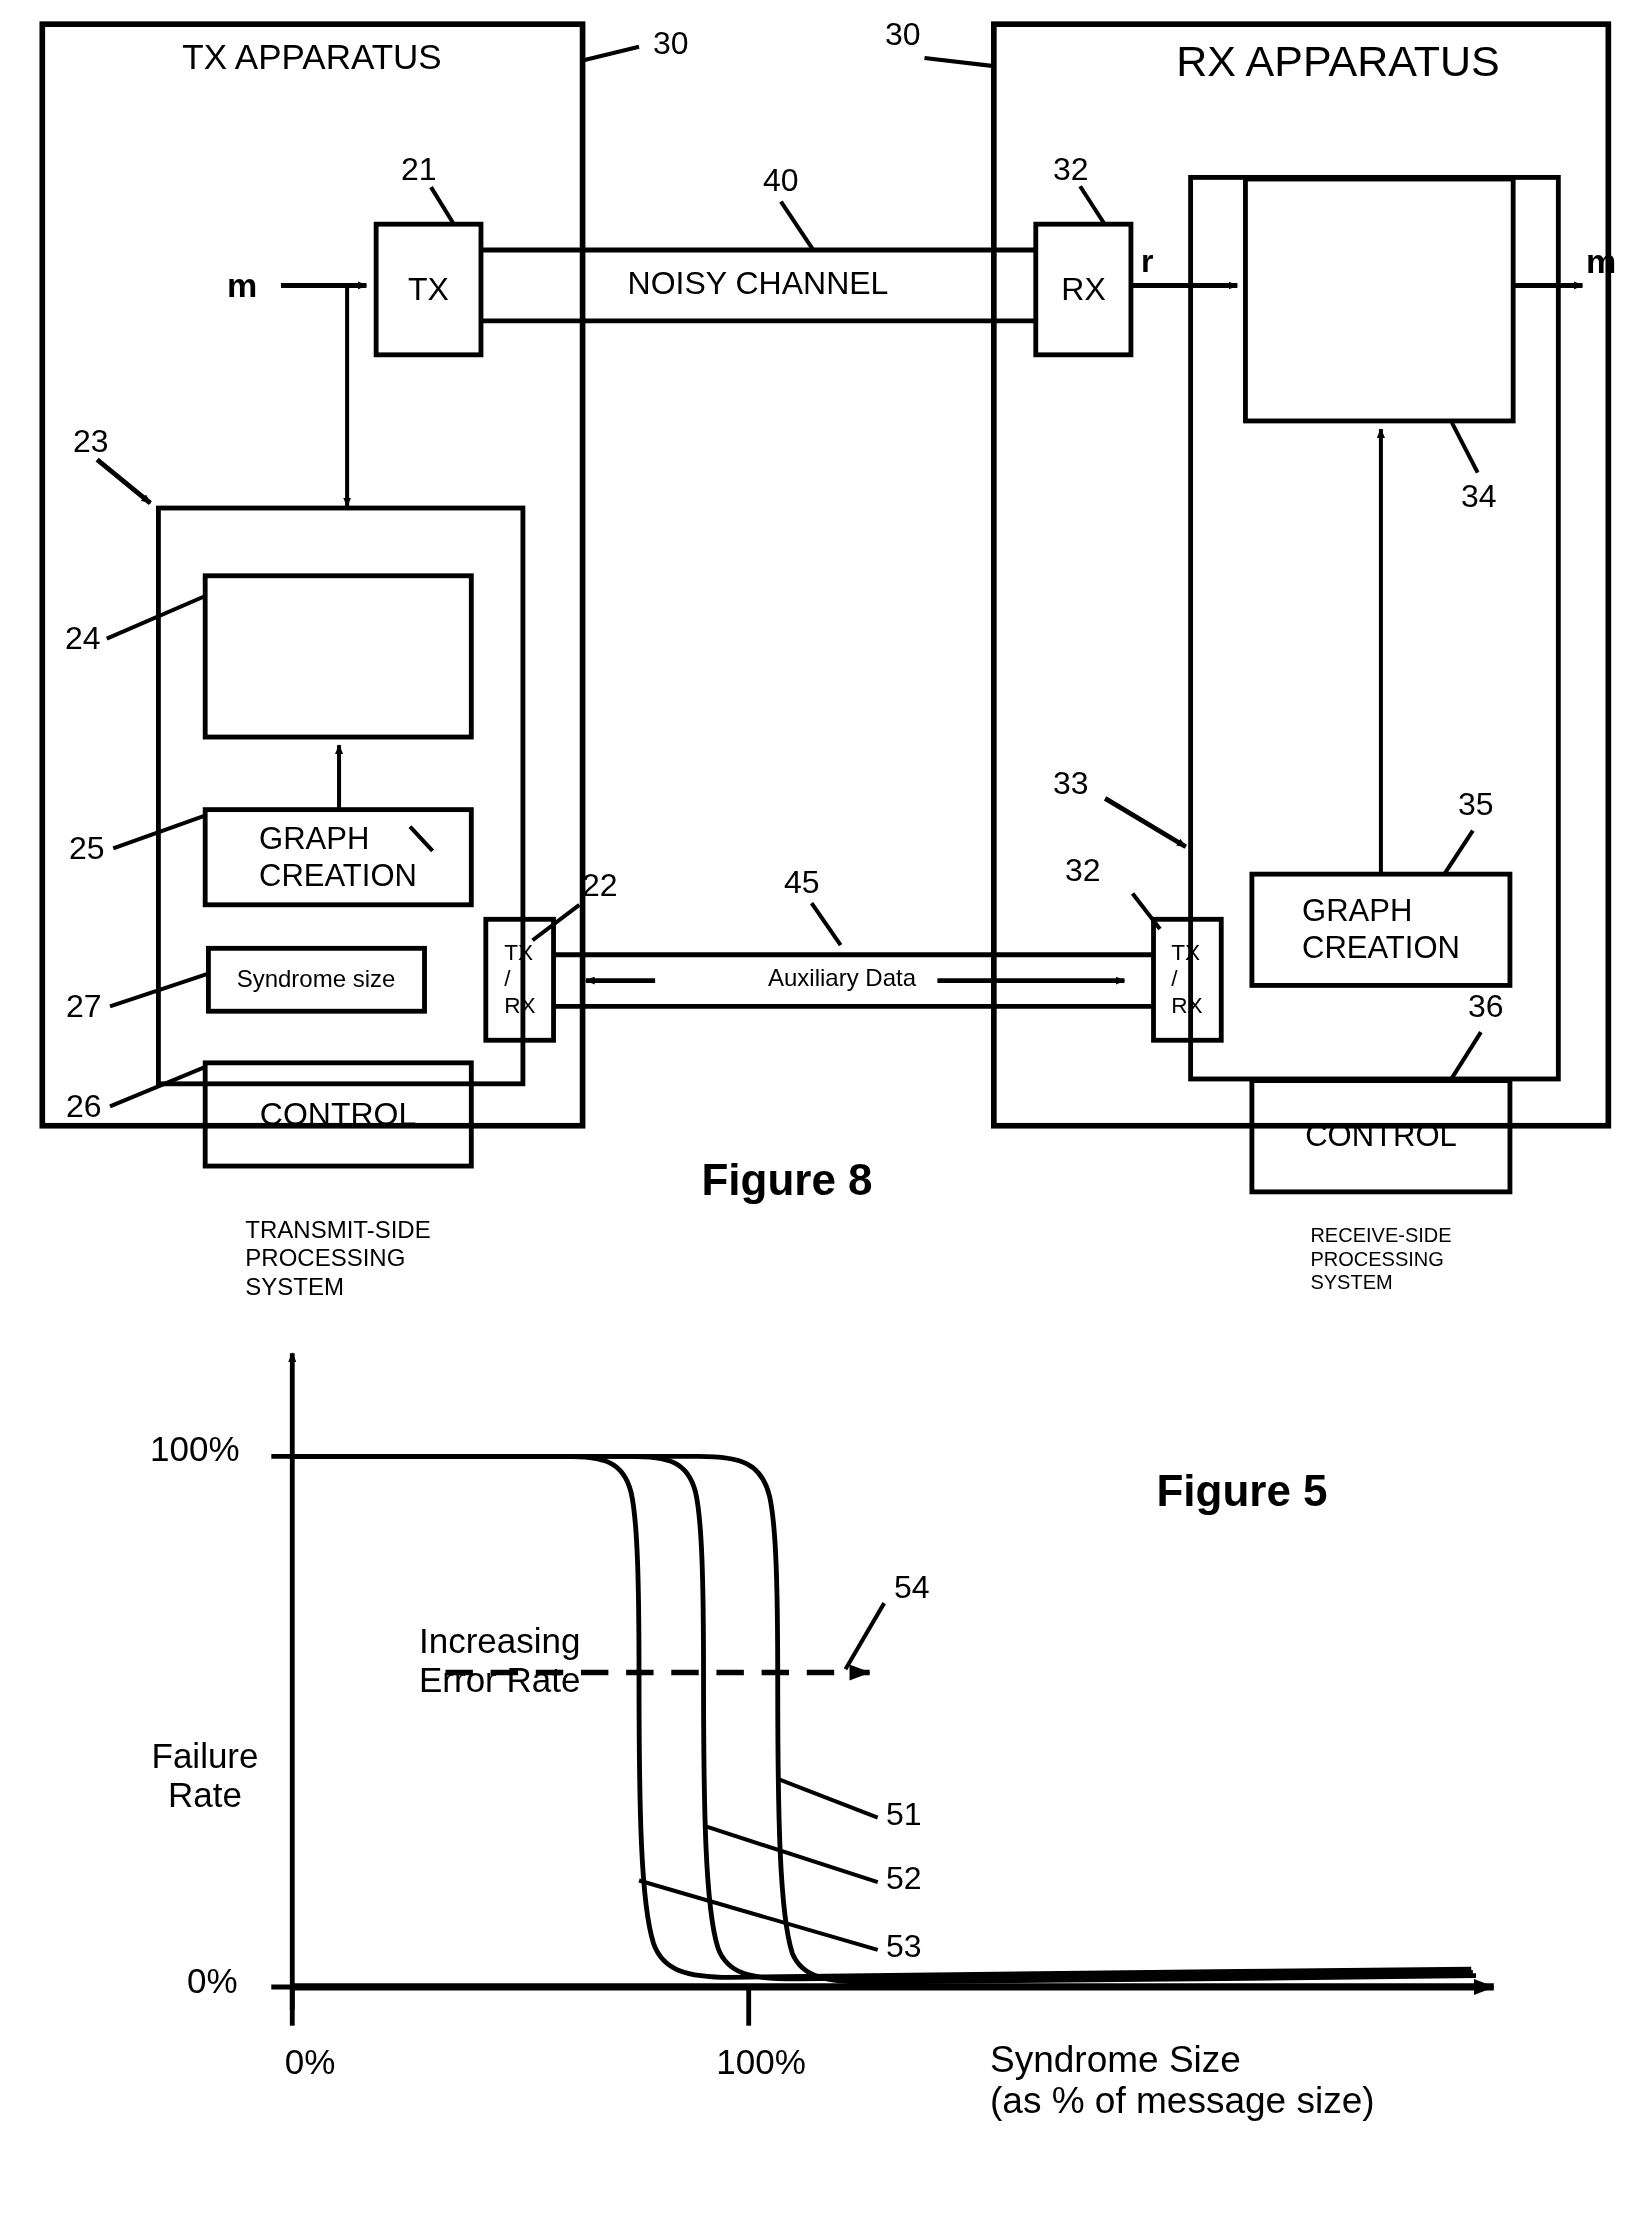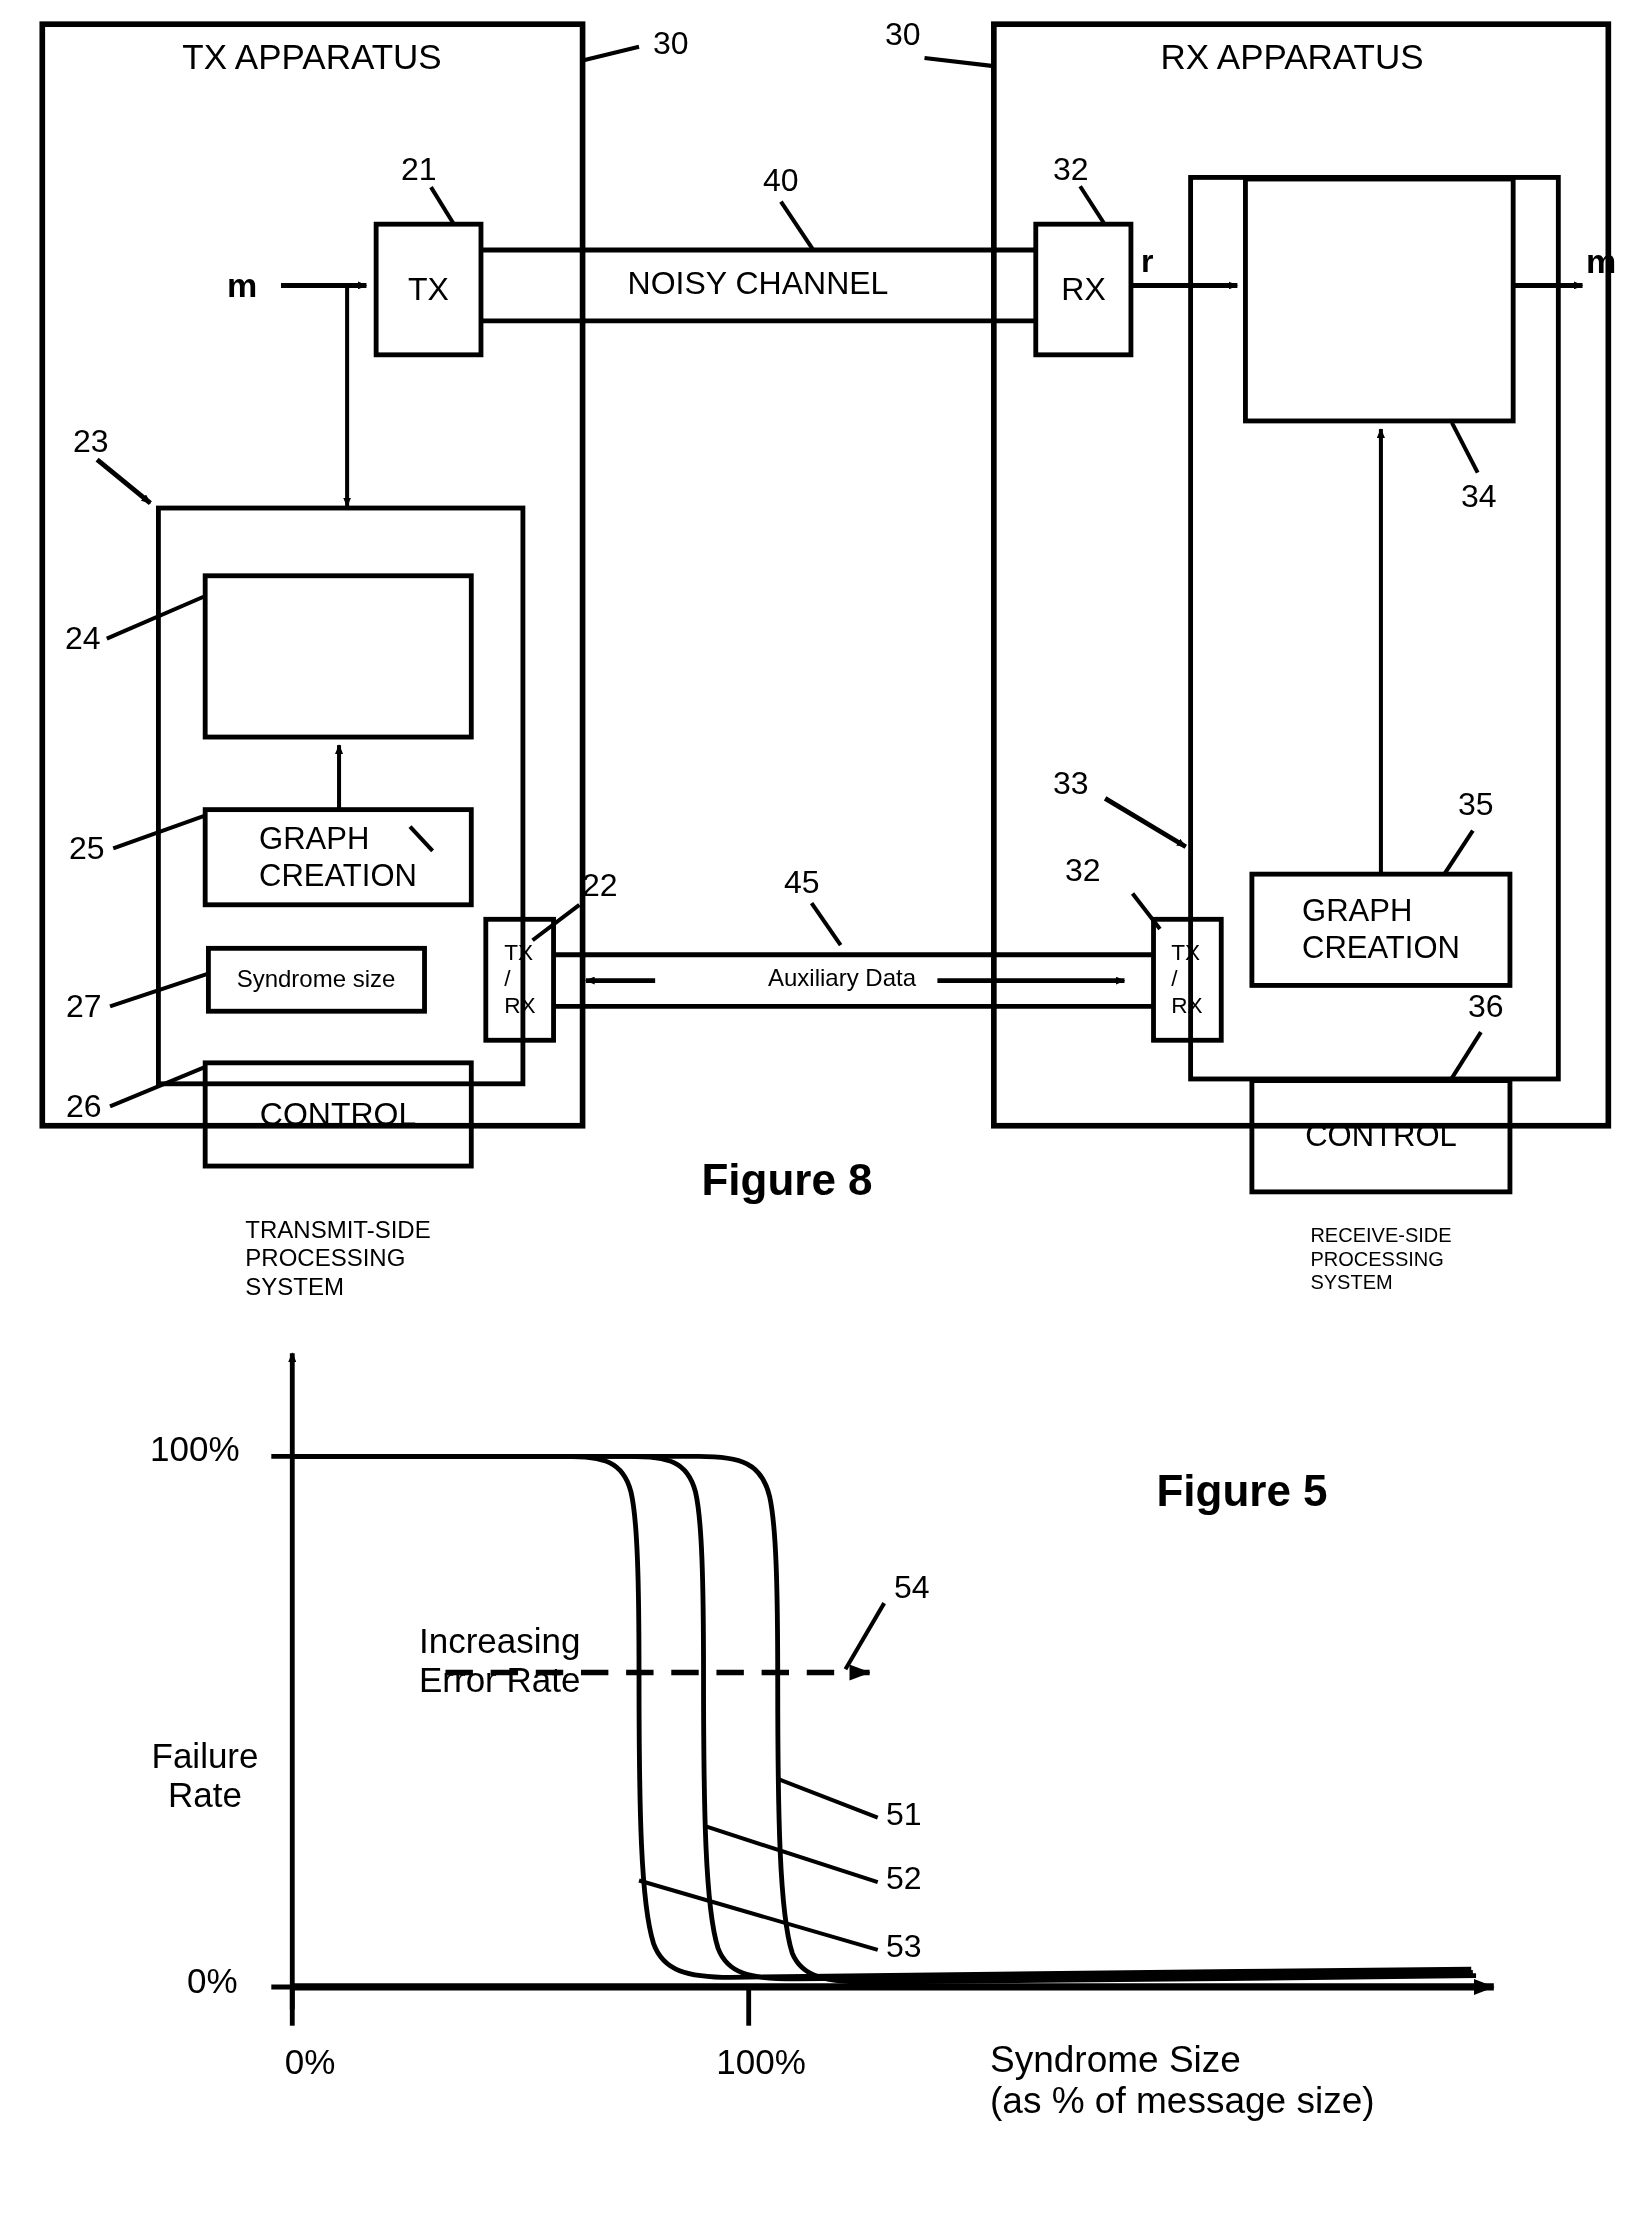--- a/index.html
+++ b/index.html
@@ -186,21 +186,21 @@
 
     <path d="M964 2206 L1088 2254" stroke-width="5"></path>
     <path d="M872 2264 L1088 2334" stroke-width="5"></path>
     <path d="M792 2332 L1088 2418" stroke-width="5"></path>
   </g>
 </svg>
 
 <div class="lbl ctr" style="left:312px; top:37px; font-size:35px;">TX APPARATUS</div>
 <div class="lbl ref" style="left:653px; top:26px;">30</div>
 
-<div class="lbl ctr" style="left:1292px; top:37px; font-size:35px;">RX APPARATUS</div>
+<div class="lbl ctr" style="left:1338px; top:37px; font-size:43px;">RX APPARATUS</div>
 <div class="lbl ref" style="left:865px; top:17px;margin-left:20px;">30</div>
 
 <div class="boxtext" style="left:376px; top:224px; width:105px; height:131px; font-size:32px;">TX</div>
 <div class="lbl ref" style="left:401px; top:152px;">21</div>
 
 <div class="lbl" style="left:227px; top:266px; font-size:34px; font-weight:bold;">m</div>
 
 <div class="lbl ctr" style="left:758px; top:266px; font-size:32px;">NOISY CHANNEL</div>
 <div class="lbl ref" style="left:763px; top:163px;">40</div>
 

